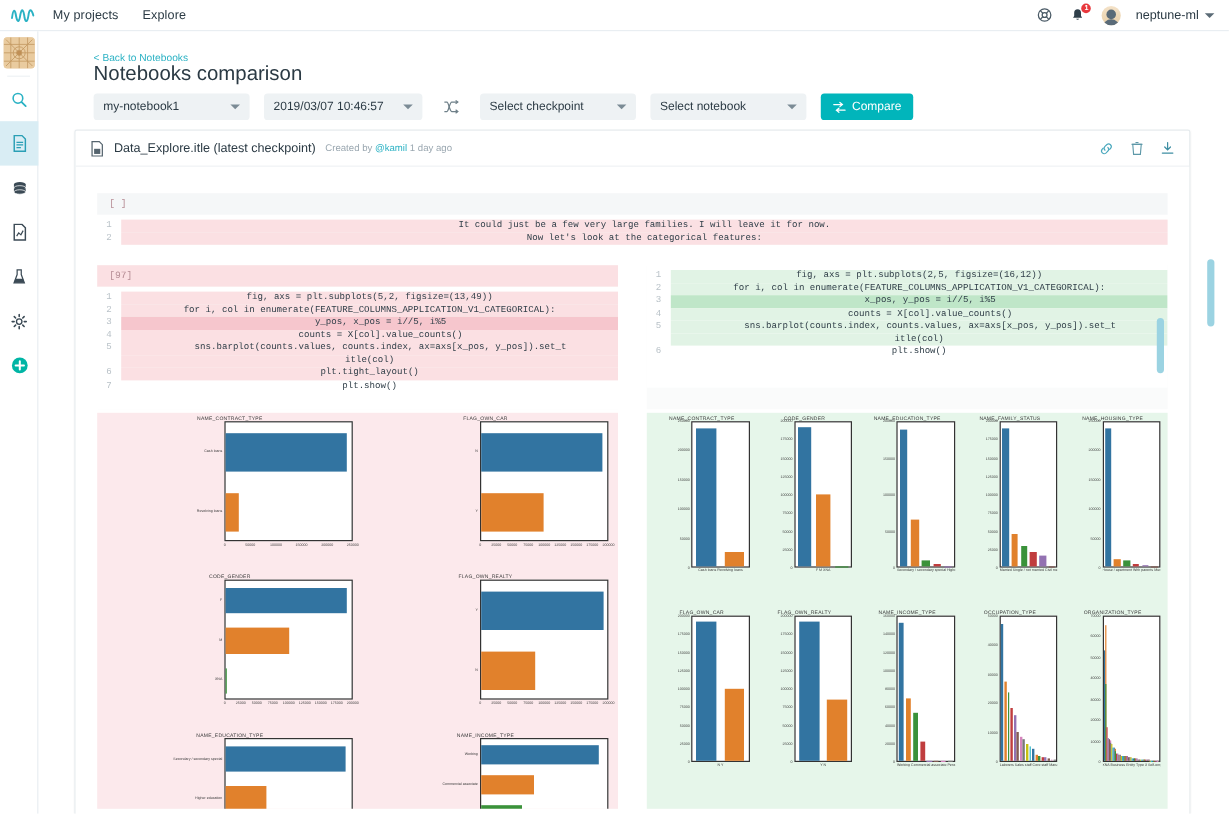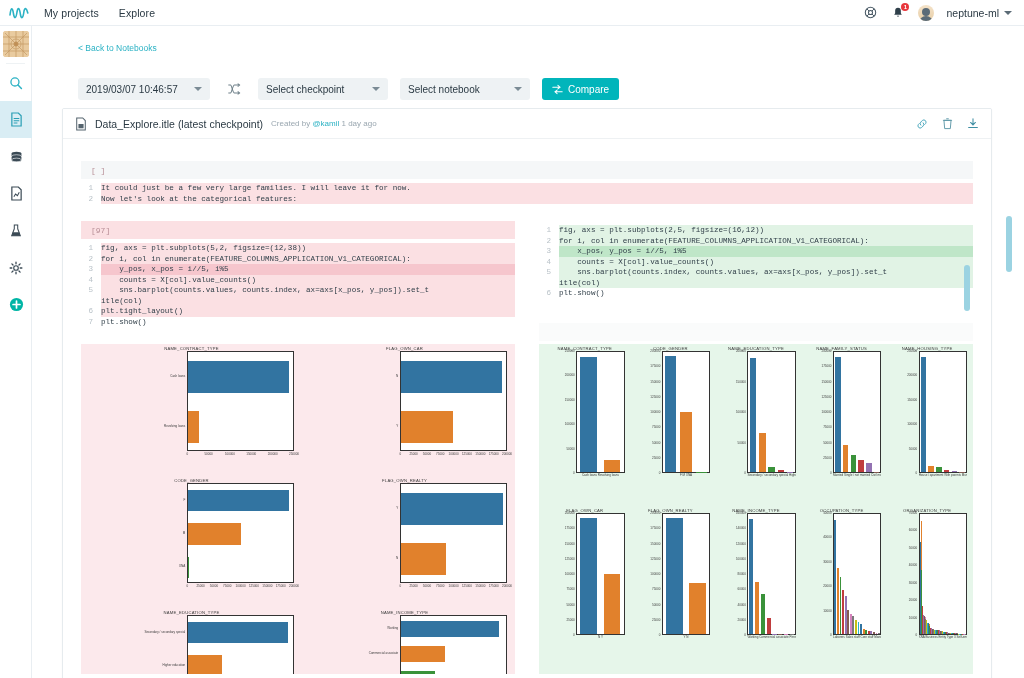--- a/index.html
+++ b/index.html
@@ -134,21 +134,21 @@
   #md-cell { position:absolute; left:18px; top:22px; width:892px; }
   .cellnum-bar { height:18px; background:#f5f7f8; display:flex; align-items:center; }
   .cellnum { font-size:8px; color:#b78e96; padding-left:10px; font-family:"Liberation Mono", monospace;}
   .cellnum.g { color:#7ba98a; }
   .code-area {
     font-family: "Liberation Mono", monospace; font-size: 7.6px; line-height: 10.5px;
     color: #32404a; padding: 4px 0 4px 0; position:relative;
   }
   .code-line { display:flex; white-space:pre; }
   .ln-no { width: 20px; text-align:right; color:#b9c2c8; padding-right:8px; flex:none;}
-  .ln-txt { flex:1; }
+  .ln-txt { flex:1;text-align:center; }
   .hl-pink { background:#fbe0e3; }
   .hl-green { background:#e1f3e5; }
   .hl-pink-strong { background:#f6c6cd; }
   .hl-green-strong { background:#bfe6c8; }
 
   
   #code-row { position:absolute; left:18px; top:82px; width:892px; height:120px; }
   .pane { position:absolute; top:0; width:434px; height:120px; background:#fafbfb; }
   .pane.left { left:0; }
   .pane.right { left:458px; }
@@ -277,22 +277,27 @@
     <svg width="15" height="15" viewBox="0 0 16 16">
       <circle cx="8" cy="8" r="7" fill="#00b5a5"></circle>
       <path d="M8 4.3 V11.7 M4.3 8 H11.7" stroke="#fff" stroke-width="1.8" stroke-linecap="round"></path>
     </svg>
   </div>
 </div>
 
 <div id="main">
 
   <div id="breadcrumb">&lt; Back to Notebooks</div>
+  <div id="page-title">Notebooks comparison</div>
 
   <div id="toolbar">
+    <div class="ddown" style="width:130px">
+      <span>my-notebook1</span>
+      <span class="caret"></span>
+    </div>
     <div class="ddown" style="width:132px">
       <span>2019/03/07 10:46:57</span>
       <span class="caret"></span>
     </div>
     <div id="swap-icon">
       <svg width="14" height="14" viewBox="0 0 16 16">
         <path d="M1.5 3.5 H4 C5.5 3.5 6.5 12.5 8.5 12.5 H14" fill="none" stroke="#6f8089" stroke-width="1.2"></path>
         <path d="M1.5 12.5 H4 C5.5 12.5 6.5 3.5 8.5 3.5 H14" fill="none" stroke="#6f8089" stroke-width="1.2"></path>
         <path d="M12.2 1.9 L14.3 3.5 L12.2 5.1" fill="none" stroke="#6f8089" stroke-width="1.2"></path>
         <path d="M12.2 10.9 L14.3 12.5 L12.2 14.1" fill="none" stroke="#6f8089" stroke-width="1.2"></path>
@@ -363,21 +368,21 @@
       </div>
 
       <div id="code-row">
 
         <div class="pane left">
           <div class="cellnum-bar" style="background:#fbe0e3">
             <span class="cellnum">[97]</span>
           </div>
           <div class="pane-body clip">
             <div class="code-area">
-              <div class="code-line"><span class="ln-no">1</span><span class="ln-txt hl-pink">fig, axs = plt.subplots(5,2, figsize=(12,38))</span></div>
+              <div class="code-line"><span class="ln-no">1</span><span class="ln-txt hl-pink">fig, axs = plt.subplots(5,2, figsize=(13,49))</span></div>
               <div class="code-line"><span class="ln-no">2</span><span class="ln-txt hl-pink">for i, col in enumerate(FEATURE_COLUMNS_APPLICATION_V1_CATEGORICAL):</span></div>
               <div class="code-line"><span class="ln-no">3</span><span class="ln-txt hl-pink-strong">    y_pos, x_pos = i//5, i%5</span></div>
               <div class="code-line"><span class="ln-no">4</span><span class="ln-txt hl-pink">    counts = X[col].value_counts()</span></div>
               <div class="code-line"><span class="ln-no">5</span><span class="ln-txt hl-pink">    sns.barplot(counts.values, counts.index, ax=axs[x_pos, y_pos]).set_t</span></div>
               <div class="code-line"><span class="ln-no"></span><span class="ln-txt hl-pink">itle(col)</span></div>
               <div class="code-line"><span class="ln-no">6</span><span class="ln-txt hl-pink">plt.tight_layout()</span></div>
               <div class="code-line"><span class="ln-no">7</span><span class="ln-txt">plt.show()</span></div>
             </div>
           </div>
         </div>

